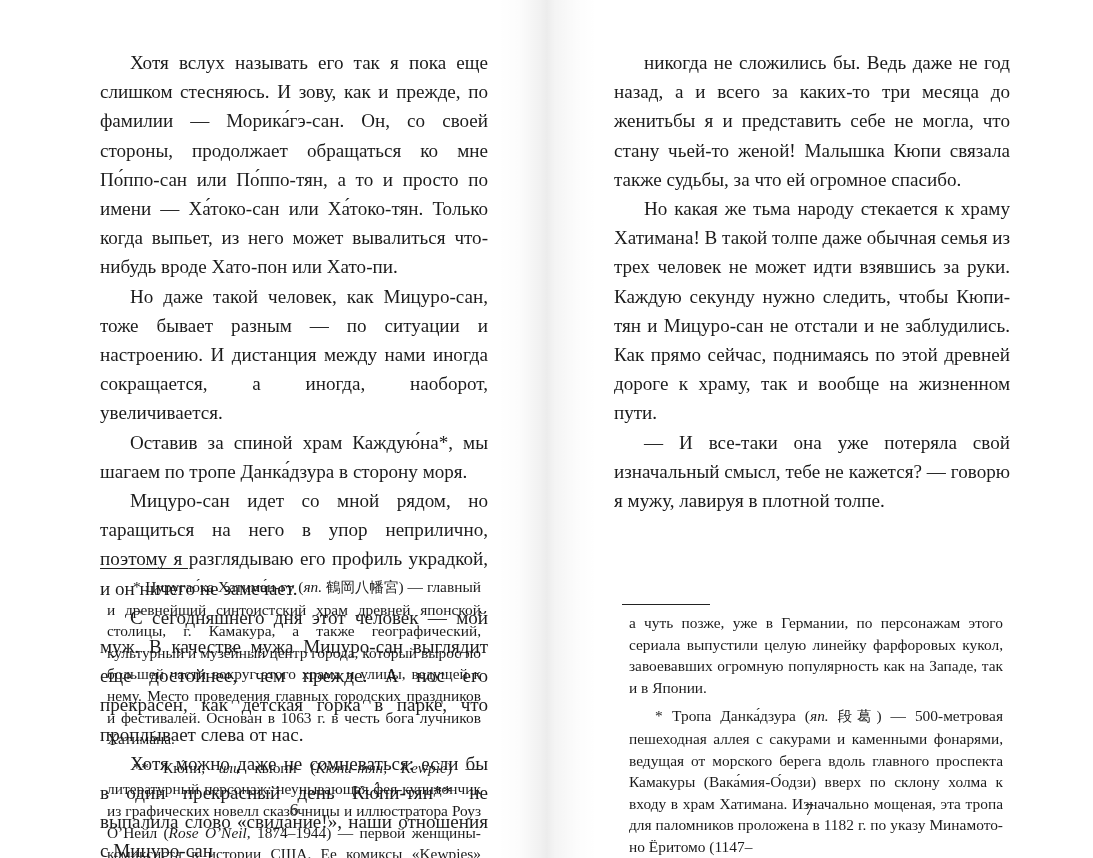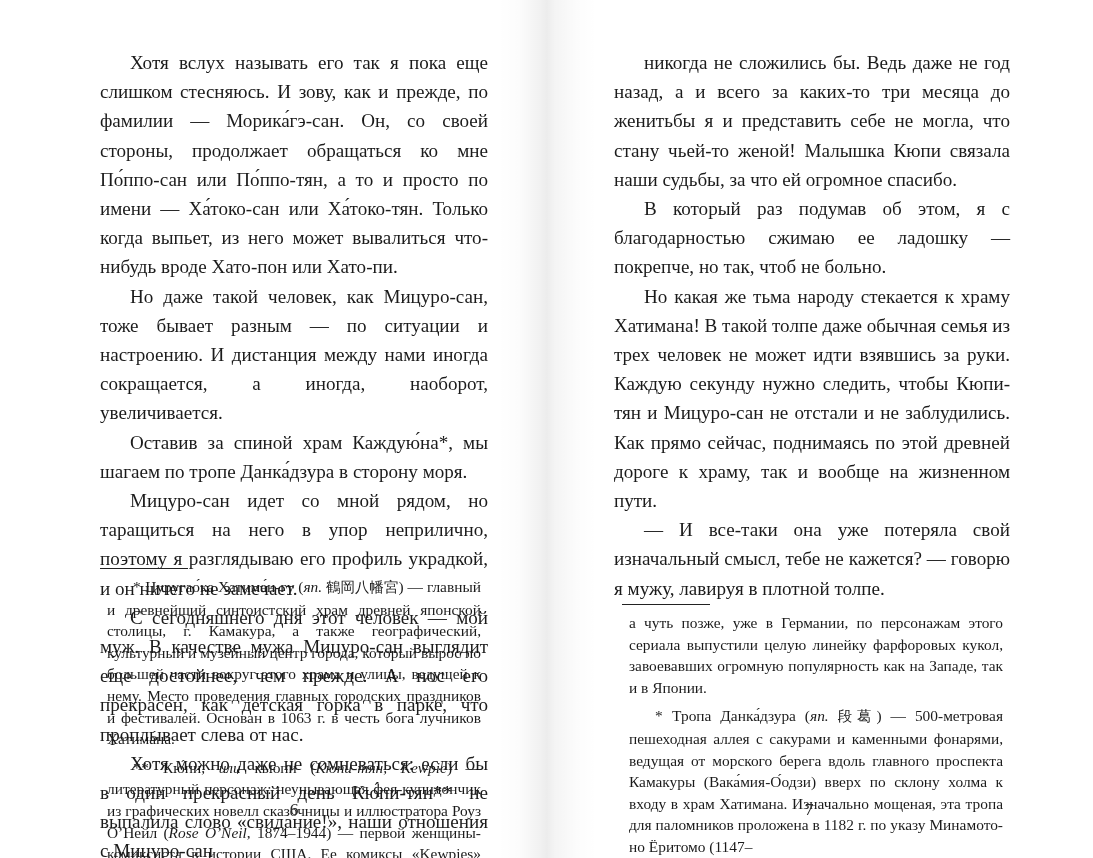--- a/index.html
+++ b/index.html
@@ -120,22 +120,21 @@
           <p><span class="fn-marker">**</span><span> Кю́пи, </span><em>или</em><span> кьюпи (</span><em>Кюпи-тян, Kewpie</em><span>) — литературный персонаж: неунывающая фея-купидончик из графических новелл сказочницы и иллюстратора Роуз О’Нейл (</span><em>Rose O’Neil</em><span>, 1874–1944) — первой женщины-комиксиста в истории США. Ее комиксы «Kewpies» начали выходить в 1909 г.,</span></p>
         </div>
     </div>
     <div class="folio folio-left">6</div>
   </div>
 
   <div id="gutter"></div>
 
   <div class="page page-right">
     <div class="body-text" id="right-body">
-        <p>никогда не сложились бы. Ведь даже не год назад, а и всего за каких-то три месяца до женитьбы я и представить себе не могла, что стану чьей-то женой! Малышка Кюпи связала наши судьбы, за что ей огромное спасибо.</p>
-        <p>В который раз подумав об этом, я с благодарностью сжимаю ее ладошку — покрепче, но так, чтоб не больно.</p>
+        <p>никогда не сложились бы. Ведь даже не год назад, а и всего за каких-то три месяца до женитьбы я и представить себе не могла, что стану чьей-то женой! Малышка Кюпи связала также судьбы, за что ей огромное спасибо.</p>
         <p>Но какая же тьма народу стекается к храму Хатимана! В такой толпе даже обычная семья из трех человек не может идти взявшись за руки. Каждую секунду нужно следить, чтобы Кюпи-тян и Мицуро-сан не отстали и не заблудились. Как прямо сейчас, поднимаясь по этой древней дороге к храму, так и вообще на жизненном пути.</p>
         <p>— И все-таки она уже потеряла свой изначальный смысл, тебе не кажется? — говорю я мужу, лавируя в плотной толпе.</p>
       </div>
     <div class="footnotes fn-right">
       <div class="fn-rule"></div>
       <div id="right-fn">
           <p class="noindent"><span>а чуть позже, уже в Германии, по персонажам этого сериала выпустили целую линейку фарфоровых кукол, завоевавших огромную популярность как на Западе, так и в Японии.</span></p>
           <p><span class="fn-marker">*</span><span> Тропа Данка́дзура (</span><em>яп.</em><span> </span><span class="jp">段葛</span><span>) — 500-метровая пешеходная аллея с сакурами и каменными фонарями, ведущая от морского берега вдоль главного проспекта Камакуры (Вака́мия-О́одзи) вверх по склону холма к входу в храм Хатимана. Изначально мощеная, эта тропа для паломников проложена в 1182 г. по указу Минамото-но Ёритомо (1147–</span></p>
         </div>
     </div>

